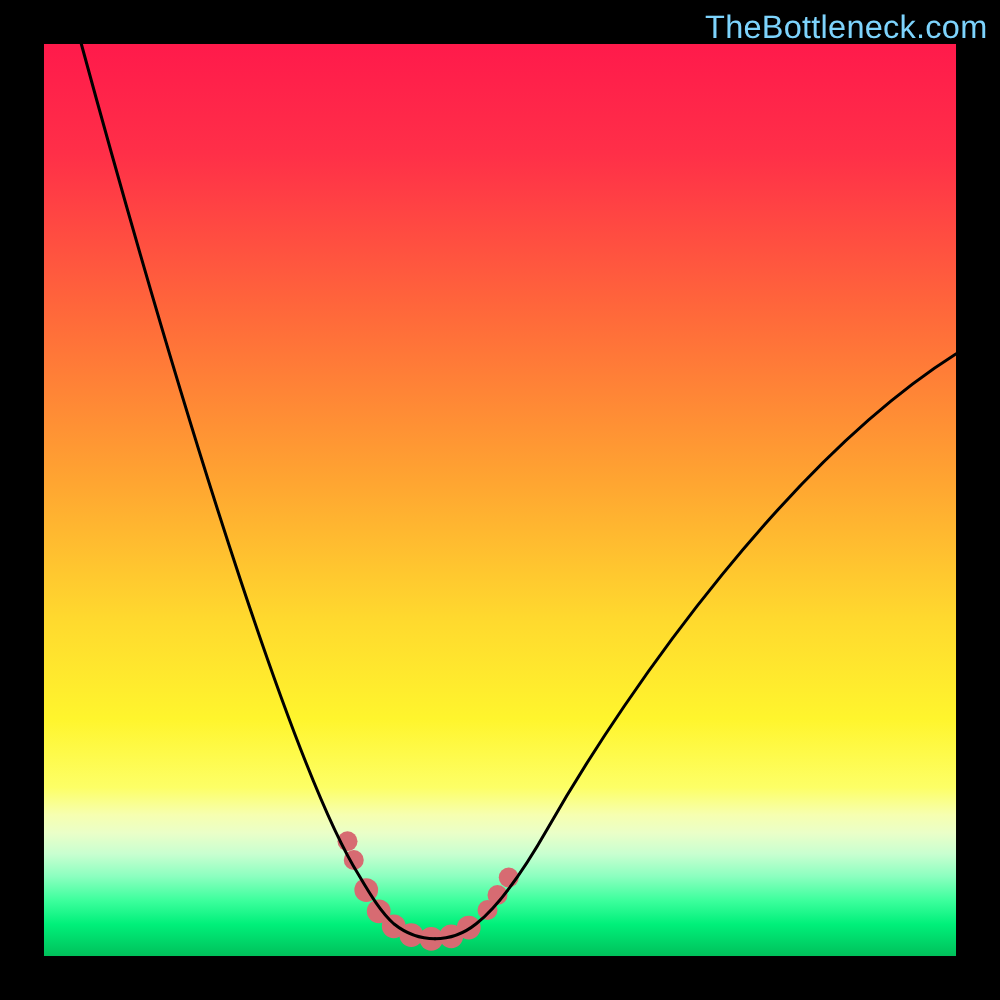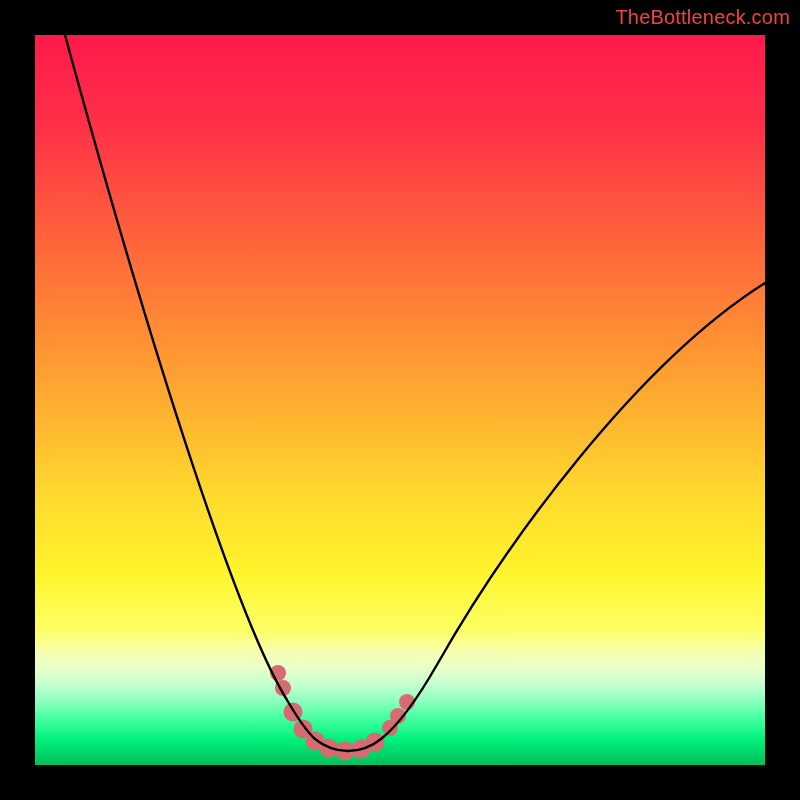--- a/index.html
+++ b/index.html
@@ -31,22 +31,22 @@
     position: absolute;
     left: 0;
     top: 0;
     width: 100%;
     height: 100%;
   }
   .watermark {
     position: absolute;
     top: 6px;
     right: 10px;
-    color: #ef4444;
-    font-size: 20px;
+    color: #7dd3fc;
+    font-size: 26px;
     font-weight: 500;
     letter-spacing: 0.2px;
     user-select: none;
   }
   svg.curves {
     position: absolute;
     left: 0;
     top: 0;
     width: 100%;
     height: 100%;

